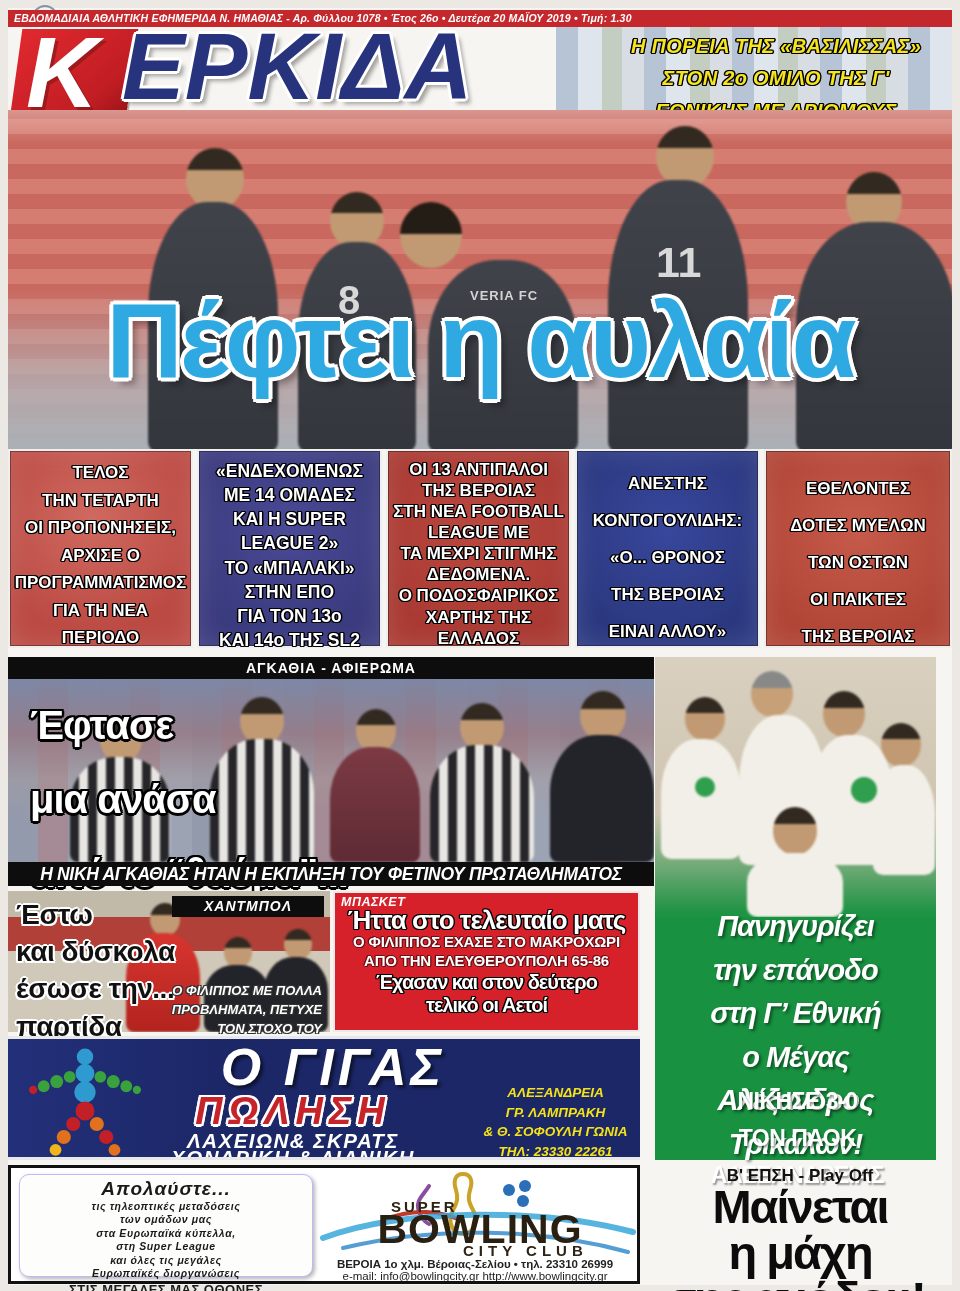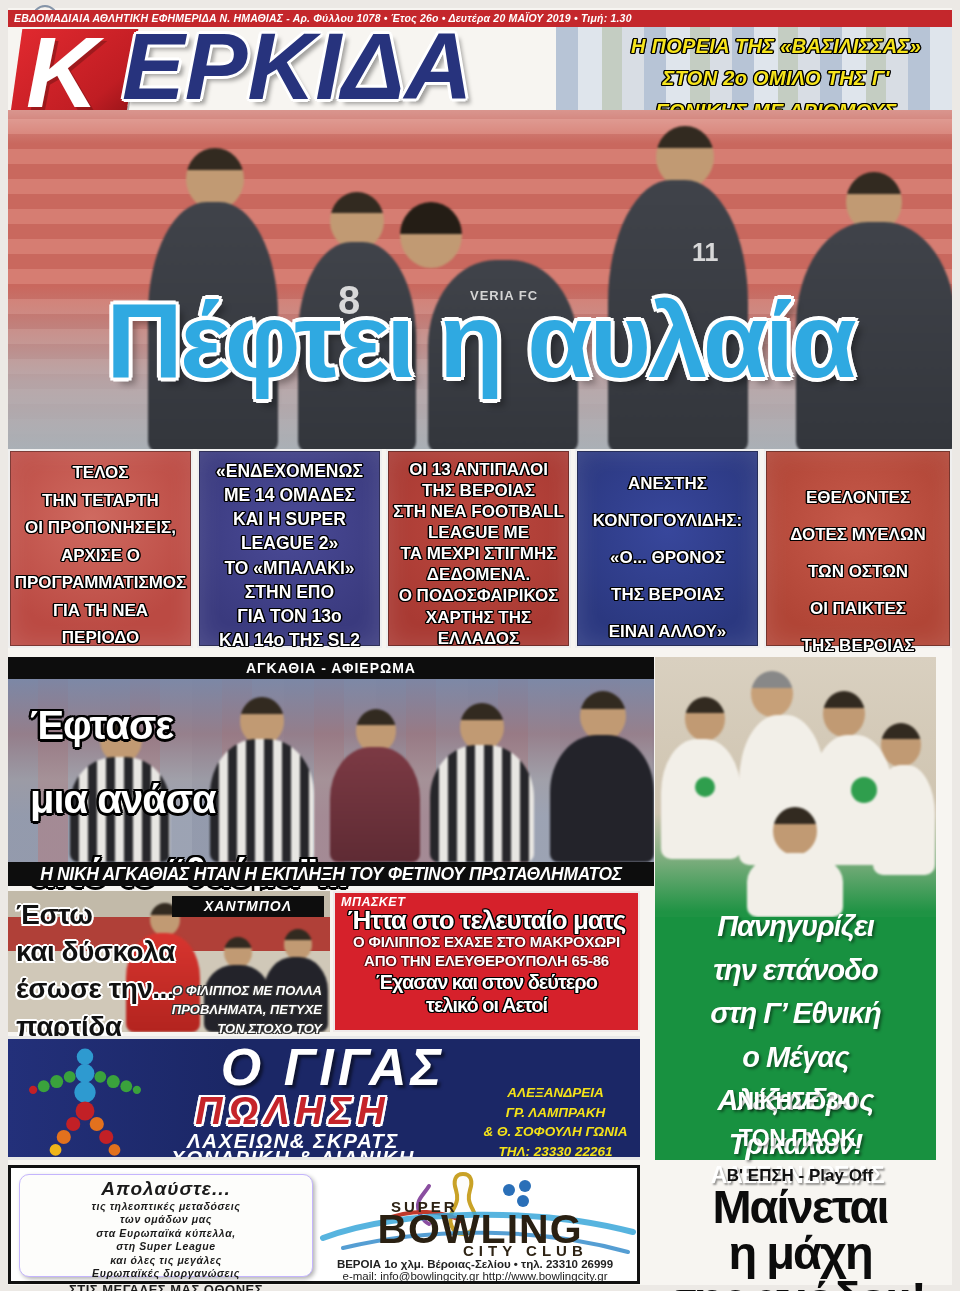--- a/index.html
+++ b/index.html
@@ -49,21 +49,21 @@
     text-shadow:4px 0 0 #fff,-4px 0 0 #fff,0 4px 0 #fff,0 -4px 0 #fff,3px 3px 0 #fff,-3px -3px 0 #fff,3px -3px 0 #fff,-3px 3px 0 #fff,7px 7px 6px rgba(0,0,0,.30);}
 
   
   .teaser{top:449px;height:199px;width:185px;box-sizing:border-box;border:2px solid #efefef;
     box-shadow:inset 0 0 0 1px rgba(0,0,0,.35),inset 0 0 26px rgba(255,255,255,.14);
     color:#fff;font-weight:bold;text-align:center;font-size:17px;padding-top:8px;}
   .t1{left:8px;background:radial-gradient(circle at 45% 35%,#cf6a60,#bb4a43 70%);line-height:1.62;}
   .t2{left:197px;background:radial-gradient(circle at 50% 40%,#4a4a96,#3a3a7e 75%);line-height:1.38;font-size:17.5px;}
   .t3{left:386px;background:radial-gradient(circle at 50% 40%,#bb483f,#a93a33 75%);line-height:1.24;}
   .t4{left:575px;background:radial-gradient(circle at 50% 40%,#38479c,#2b3880 75%);line-height:2.18;padding-top:14px;}
-  .t5{left:764px;width:188px;background:radial-gradient(circle at 50% 40%,#c65a4b,#b14536 75%);line-height:2.18;padding-top:28px;}
+  .t5{left:764px;width:188px;background:radial-gradient(circle at 50% 40%,#c65a4b,#b14536 75%);line-height:2.18;padding-top:19px;}
 
   
   .agk-head{left:8px;top:657px;width:646px;height:22px;background:#0d0d0d;color:#fff;
     font-size:14px;font-weight:bold;text-align:center;line-height:22px;letter-spacing:1px;}
   .photo-agk{left:8px;top:679px;width:646px;height:183px;overflow:hidden;
     background:
       linear-gradient(180deg,rgba(122,134,165,.9) 0%,rgba(150,120,130,.8) 30%,rgba(170,160,158,.5) 55%,rgba(186,180,170,.15) 75%),
       repeating-linear-gradient(90deg,#8d96ad 0 30px,#a08391 30px 60px,#97a0b5 60px 92px),
       #a9a49c;}
   .stripe-shirt{position:absolute;background:repeating-linear-gradient(90deg,#26262a 0 9px,#e8e6e2 9px 18px);border-radius:45% 45% 8px 8px;}
@@ -175,21 +175,21 @@
     <div class="torso" style="left:290px;top:132px;width:118px;height:210px;"></div>
     <div class="head" style="left:392px;top:92px;width:62px;height:66px;background:linear-gradient(180deg,#241d15 0 48%,#c19a73 48%);"></div>
     <div class="torso" style="left:420px;top:150px;width:150px;height:192px;"></div>
     <div class="head" style="left:648px;top:16px;width:58px;height:62px;"></div>
     <div class="torso" style="left:600px;top:70px;width:140px;height:272px;"></div>
     <div class="head" style="left:838px;top:62px;width:56px;height:60px;"></div>
     <div class="torso" style="left:788px;top:112px;width:160px;height:230px;"></div>
   </div>
   <div class="jersey-num" style="left:330px;top:168px;font-size:40px;">8</div>
   <div class="jersey-team" style="left:462px;top:178px;">VERIA FC</div>
-  <div class="jersey-num" style="left:684px;top:128px;font-size:25px;">11</div>
+  <div class="jersey-num" style="left:648px;top:128px;font-size:43px;">11</div>
 </div>
 
 <div class="abs headline">Πέφτει η αυλαία</div>
 
 <div class="abs teaser t1 ml ob">ΤΕΛΟΣ
 ΤΗΝ ΤΕΤΑΡΤΗ
 ΟΙ ΠΡΟΠΟΝΗΣΕΙΣ,
 ΑΡΧΙΣΕ Ο
 ΠΡΟΓΡΑΜΜΑΤΙΣΜΟΣ
 ΓΙΑ ΤΗ ΝΕΑ

